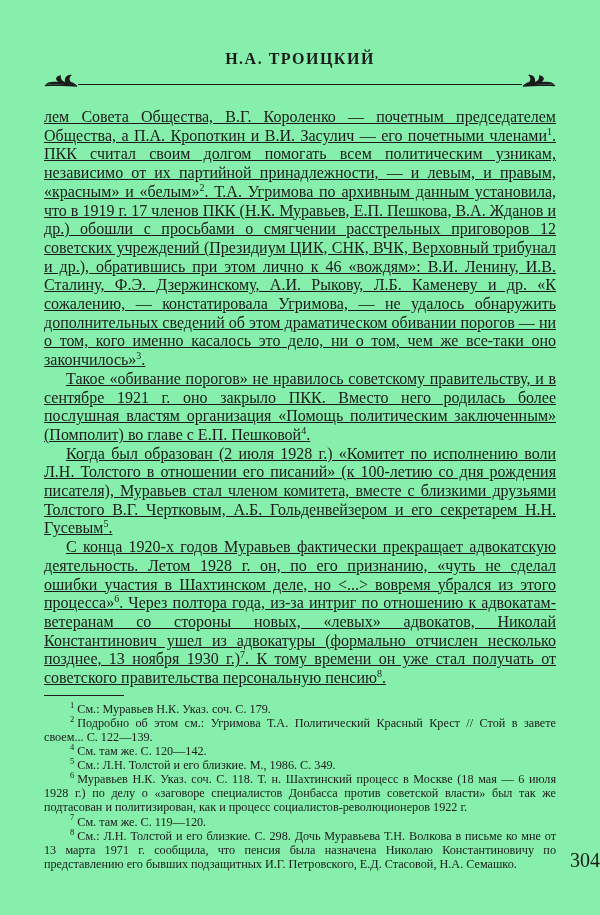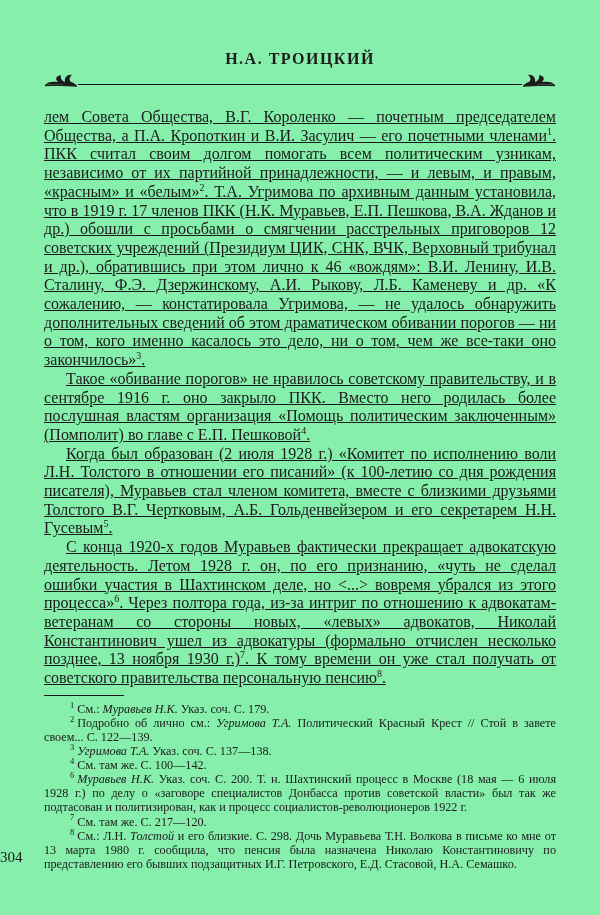--- a/index.html
+++ b/index.html
@@ -63,29 +63,29 @@
     border-top:1.5px solid #1b1b1b;
     margin-bottom:6px;
   }
   .fn { margin:0; text-indent:26px; }
   .fnm {
     font-size:8.5px;
     line-height:0;
     vertical-align:super;
     margin-right:3px;
   }
-  .it { font-style:italic; }
+  .it { }
 
   
   .page-number {
     position:absolute;
     left:0; right:0;
     top:849px;
-    text-align:left;
-    font-size:15px;
+    text-align:right;
+    font-size:20px;
   }
 </style>
 </head>
 <body>
 
 <div class="page">
 
   <header>
     <div class="running-head">Н.А. ТРОИЦКИЙ</div>
     <div class="rule-row">
@@ -98,43 +98,43 @@
         <path fill="#1b1b1b" d="M33,13 C22,12 10,11 1,12 C3,9 8,8 14,9 C10,5 13,3 17,2 C16,5 18,8 21,9 C20,4 24,1 28,2 C25,4 25,7 27,9 C30,10 32,11 33,13 Z"></path>
         <path fill="#1b1b1b" d="M1,12 C12,11.2 24,11.6 33,12.6 L33,13.8 C24,13 12,12.6 1,13.2 Z"></path>
       </svg>
     </div>
   </header>
 
   <main class="body-text">
 
     <p class="para noindent"><span>лем Совета Общества, В.Г. Короленко — почетным председателем Общества, а П.А. Кропоткин и В.И. Засулич — его почетными членами</span><sup class="fnref">1</sup><span>. ПКК считал своим долгом помогать всем политическим узникам, независимо от их партийной принадлежности, — и левым, и правым, «красным» и «белым»</span><sup class="fnref">2</sup><span>. Т.А. Угримова по архивным данным установила, что в 1919 г. 17 членов ПКК (Н.К. Муравьев, Е.П. Пешкова, В.А. Жданов и др.) обошли с просьбами о смягчении расстрельных приговоров 12 советских учреждений (Президиум ЦИК, СНК, ВЧК, Верховный трибунал и др.), обратившись при этом лично к 46 «вождям»: В.И. Ленину, И.В. Сталину, Ф.Э. Дзержинскому, А.И. Рыкову, Л.Б. Каменеву и др. «К сожалению, — констатировала Угримова, — не удалось обнаружить дополнительных сведений об этом драматическом обивании порогов — ни о том, кого именно касалось это дело, ни о том, чем же все-таки оно закончилось»</span><sup class="fnref">3</sup><span>.</span></p>
 
-    <p class="para"><span>Такое «обивание порогов» не нравилось советскому правительству, и в сентябре 1916 г. оно закрыло ПКК. Вместо него родилась более послушная властям организация «Помощь политическим заключенным» (Помполит) во главе с Е.П. Пешковой</span><sup class="fnref">4</sup><span>.</span></p>
+    <p class="para"><span>Такое «обивание порогов» не нравилось советскому правительству, и в сентябре 1921 г. оно закрыло ПКК. Вместо него родилась более послушная властям организация «Помощь политическим заключенным» (Помполит) во главе с Е.П. Пешковой</span><sup class="fnref">4</sup><span>.</span></p>
 
     <p class="para"><span>Когда был образован (2 июля 1928 г.) «Комитет по исполнению воли Л.Н. Толстого в отношении его писаний» (к 100-летию со дня рождения писателя), Муравьев стал членом комитета, вместе с близкими друзьями Толстого В.Г. Чертковым, А.Б. Гольденвейзером и его секретарем Н.Н. Гусевым</span><sup class="fnref">5</sup><span>.</span></p>
 
     <p class="para"><span>С конца 1920-х годов Муравьев фактически прекращает адвокатскую деятельность. Летом 1928 г. он, по его признанию, «чуть не сделал ошибки участия в Шахтинском деле, но &lt;...&gt; вовремя убрался из этого процесса»</span><sup class="fnref">6</sup><span>. Через полтора года, из-за интриг по отношению к адвокатам-ветеранам со стороны новых, «левых» адвокатов, Николай Константинович ушел из адвокатуры (формально отчислен несколько позднее, 13 ноября 1930 г.)</span><sup class="fnref">7</sup><span>. К тому времени он уже стал получать от советского правительства персональную пенсию</span><sup class="fnref">8</sup><span>.</span></p>
 
   </main>
 
   <section class="footnotes">
     <div class="fn-rule"></div>
 
     <p class="fn"><sup class="fnm">1</sup><span>См.: </span><span class="it">Муравьев Н.К.</span><span> Указ. соч. С. 179.</span></p>
 
-    <p class="fn"><sup class="fnm">2</sup><span>Подробно об лично см.: </span><span class="it">Угримова Т.А.</span><span> Политический Красный Крест // Стой в завете своем... С. 122—139.</span></p>
-
-    <p class="fn"><sup class="fnm">3</sup><span class="it">Угримова Т.А.</span><span> Указ. соч. С. 137—138.</span></p>
-
-    <p class="fn"><sup class="fnm">4</sup><span>См. там же. С. 100—142.</span></p>
+    <p class="fn"><sup class="fnm">2</sup><span>Подробно об этом см.: </span><span class="it">Угримова Т.А.</span><span> Политический Красный Крест // Стой в завете своем... С. 122—139.</span></p>
 
 
-    <p class="fn"><sup class="fnm">6</sup><span class="it">Муравьев Н.К.</span><span> Указ. соч. С. 200. Т. н. Шахтинский процесс в Москве (18 мая — 6 июля 1928 г.) по делу о «заговоре специалистов Донбасса против советской власти» был так же подтасован и политизирован, как и процесс социалистов-революционеров 1922 г.</span></p>
+    <p class="fn"><sup class="fnm">4</sup><span>См. там же. С. 120—142.</span></p>
 
-    <p class="fn"><sup class="fnm">7</sup><span>См. там же. С. 217—120.</span></p>
+    <p class="fn"><sup class="fnm">5</sup><span>См.: Л.Н. </span><span class="it">Толстой</span><span> и его близкие. М., 1986. С. 349.</span></p>
 
-    <p class="fn"><sup class="fnm">8</sup><span>См.: Л.Н. </span><span class="it">Толстой</span><span> и его близкие. С. 298. Дочь Муравьева Т.Н. Волкова в письме ко мне от 13 марта 1980 г. сообщила, что пенсия была назначена Николаю Константиновичу по представлению его бывших подзащитных И.Г. Петровского, Е.Д. Стасовой, Н.А. Семашко.</span></p>
+    <p class="fn"><sup class="fnm">6</sup><span class="it">Муравьев Н.К.</span><span> Указ. соч. С. 118. Т. н. Шахтинский процесс в Москве (18 мая — 6 июля 1928 г.) по делу о «заговоре специалистов Донбасса против советской власти» был так же подтасован и политизирован, как и процесс социалистов-революционеров 1922 г.</span></p>
+
+    <p class="fn"><sup class="fnm">7</sup><span>См. там же. С. 119—120.</span></p>
+
+    <p class="fn"><sup class="fnm">8</sup><span>См.: Л.Н. </span><span class="it">Толстой</span><span> и его близкие. С. 298. Дочь Муравьева Т.Н. Волкова в письме ко мне от 13 марта 1971 г. сообщила, что пенсия была назначена Николаю Константиновичу по представлению его бывших подзащитных И.Г. Петровского, Е.Д. Стасовой, Н.А. Семашко.</span></p>
 
   </section>
 
   <div class="page-number">304</div>
 
 </div>
 
 </body></html>

